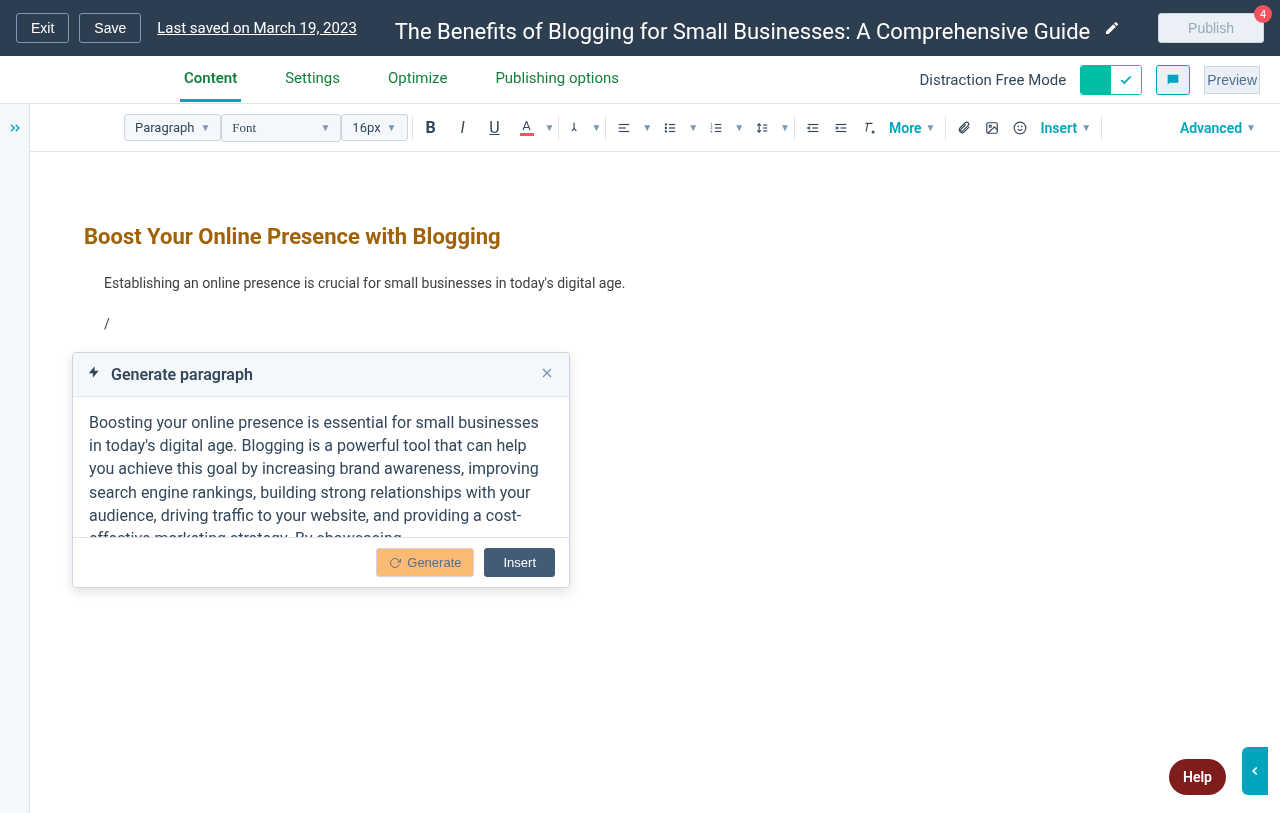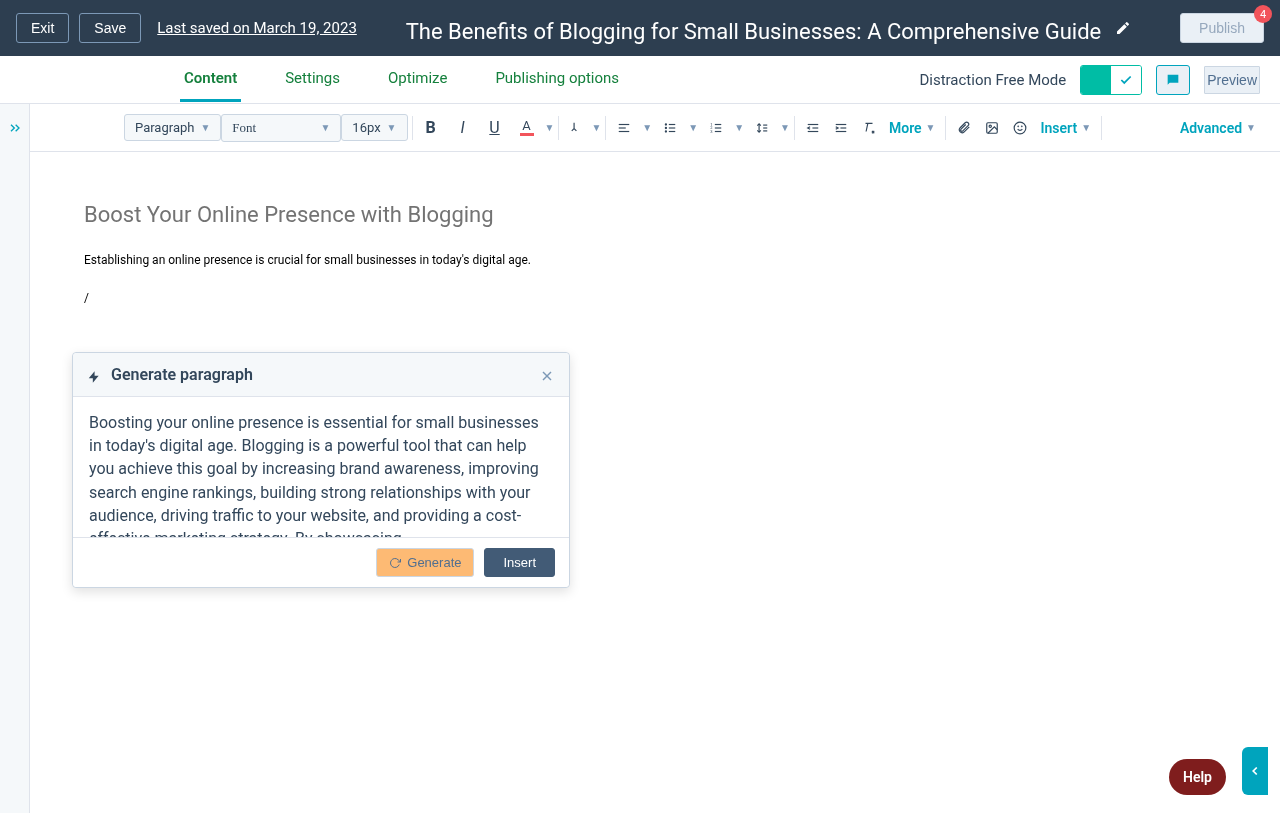--- a/index.html
+++ b/index.html
@@ -6,21 +6,21 @@
   body { font-family: -apple-system, BlinkMacSystemFont, "Segoe UI", Roboto, Helvetica, Arial, sans-serif; background: #fff; color: #33475b; width: 1280px; height: 813px; overflow: hidden; position: relative; }
 
   
   .top-header { background: #2d3e50; height: 56px; display: flex; align-items: center; padding: 0 16px; color: #fff; }
   .hdr-btn { background: transparent; border: 1px solid #7c98b6; color: #fff; font-size: 14px; padding: 6px 14px; border-radius: 3px; cursor: pointer; margin-right: 10px; }
   .hdr-link { color: #fff; font-size: 15px; text-decoration: underline; margin-left: 6px; cursor: pointer; }
   .post-title-wrap { flex: 1; display: flex; justify-content: center; align-items: center; gap: 14px; }
   .post-title { font-size: 22px; font-weight: 400; color: #fff; margin-top: 6px; }
   .edit-icon { color: #fff; cursor: pointer; }
   .publish-wrap { position: relative; }
-  .publish-btn { background: #eaf0f6; color: #96a8bd; border: 1px solid #cbd6e2; font-size: 14px; padding: 6px 18px; border-radius: 3px; cursor: default; }
+  .publish-btn { background: #eaf0f6; color: #96a8bd; border: 1px solid #cbd6e2; font-size: 14px; padding: 6px 29px; border-radius: 3px; cursor: default; }
   .badge { position: absolute; top: -8px; right: -8px; background: #f2545b; color: #fff; font-size: 11px; border-radius: 50%; width: 18px; height: 18px; display: flex; align-items: center; justify-content: center; }
 
   
   .sub-nav { height: 48px; display: flex; align-items: center; border-bottom: 1px solid #dfe3eb; padding: 0 20px 0 0; position: relative; }
   .tabs { display: flex; margin-left: 180px; gap: 40px; }
   .tab { font-size: 15px; color: #15803d; padding: 12px 4px; cursor: pointer; }
   .tab.active { font-weight: 600; border-bottom: 3px solid #00a4bd; }
   .sub-right { margin-left: auto; display: flex; align-items: center; gap: 14px; }
   .dfm-label { font-size: 15px; color: #33475b; }
   .toggle-pair { display: flex; border: 1px solid #00bda5; border-radius: 3px; overflow: hidden; }
@@ -39,27 +39,27 @@
   .tb-icon-btn { width: 28px; height: 28px; display: flex; align-items: center; justify-content: center; cursor: pointer; color: #33475b; border-radius: 3px; }
   .tb-sep { width: 1px; height: 24px; background: #dfe3eb; margin: 0 4px; }
   .tb-more { color: #00a4bd; font-size: 14px; font-weight: 600; display: flex; align-items: center; gap: 4px; cursor: pointer; padding: 4px 6px; }
   .caret { font-size: 10px; color: #7c98b6; }
   .tb-right { margin-left: auto; display: flex; align-items: center; gap: 6px; }
 
   
   .editor-wrap { display: flex; height: calc(813px - 56px - 48px - 48px); }
   .left-gutter { width: 30px; border-right: 1px solid #dfe3eb; background: #f5f8fa; }
   .editor { flex: 1; padding: 50px 50px 20px 54px; position: relative; overflow: hidden; }
-  .editor h2 { font-size: 22px; font-weight: 400; color: #737373; margin-bottom: 24px; }
-  .editor p { font-size: 12px; color: #000000; line-height: 1.5; margin-bottom: 20px; }
+  .editor h2 { font-size: 22px; font-weight: 700; color: #a16207; margin-bottom: 24px; margin-top: 22px; }
+  .editor p { font-size: 14px; color: #404040; line-height: 1.5; margin-bottom: 20px; margin-left: 20px; }
   .slash { font-size: 18px; color: #232a35; }
 
   
   .gen-popup { position: absolute; left: 42px; top: 200px; width: 498px; border: 1px solid #cbd6e2; border-radius: 4px; background: #fff; box-shadow: 0 4px 12px rgba(0,0,0,0.12); }
-  .gen-header { background: #f5f8fa; border-bottom: 1px solid #dfe3eb; padding: 12px 14px; display: flex; align-items: flex-end; gap: 10px; border-radius: 4px 4px 0 0; }
+  .gen-header { background: #f5f8fa; border-bottom: 1px solid #dfe3eb; padding: 12px 14px; display: flex; align-items: flex-start; gap: 10px; border-radius: 4px 4px 0 0; }
   .gen-title { font-size: 16px; font-weight: 600; color: #33475b; flex: 1; }
   .gen-close { color: #7c98b6; cursor: pointer; font-size: 18px; }
   .gen-body { padding: 14px 16px; font-size: 16px; color: #33475b; line-height: 1.45; max-height: 140px; overflow: hidden; }
   .gen-footer { border-top: 1px solid #dfe3eb; padding: 10px 14px; display: flex; justify-content: flex-end; gap: 10px; background: #fff; border-radius: 0 0 4px 4px; }
   .gen-btn-secondary { background: #fdba74; border: 1px solid #cbd6e2; color: #516f90; font-size: 13px; padding: 6px 12px; border-radius: 3px; cursor: pointer; display: flex; align-items: center; gap: 6px; }
   .gen-btn-primary { background: #425b76; border: 1px solid #425b76; color: #fff; font-size: 13px; padding: 6px 18px; border-radius: 3px; cursor: pointer; }
 
   
   .help-fab { position: absolute; right: 54px; bottom: 18px; background: #7f1d1d; color: #fff; font-size: 14px; font-weight: 600; padding: 10px 14px; border-radius: 22px; cursor: pointer; }
   .side-chevron { position: absolute; right: 12px; bottom: 18px; background: #00a4bd; color: #fff; width: 26px; height: 48px; border-radius: 6px 0 0 6px; display: flex; align-items: center; justify-content: center; cursor: pointer; }

